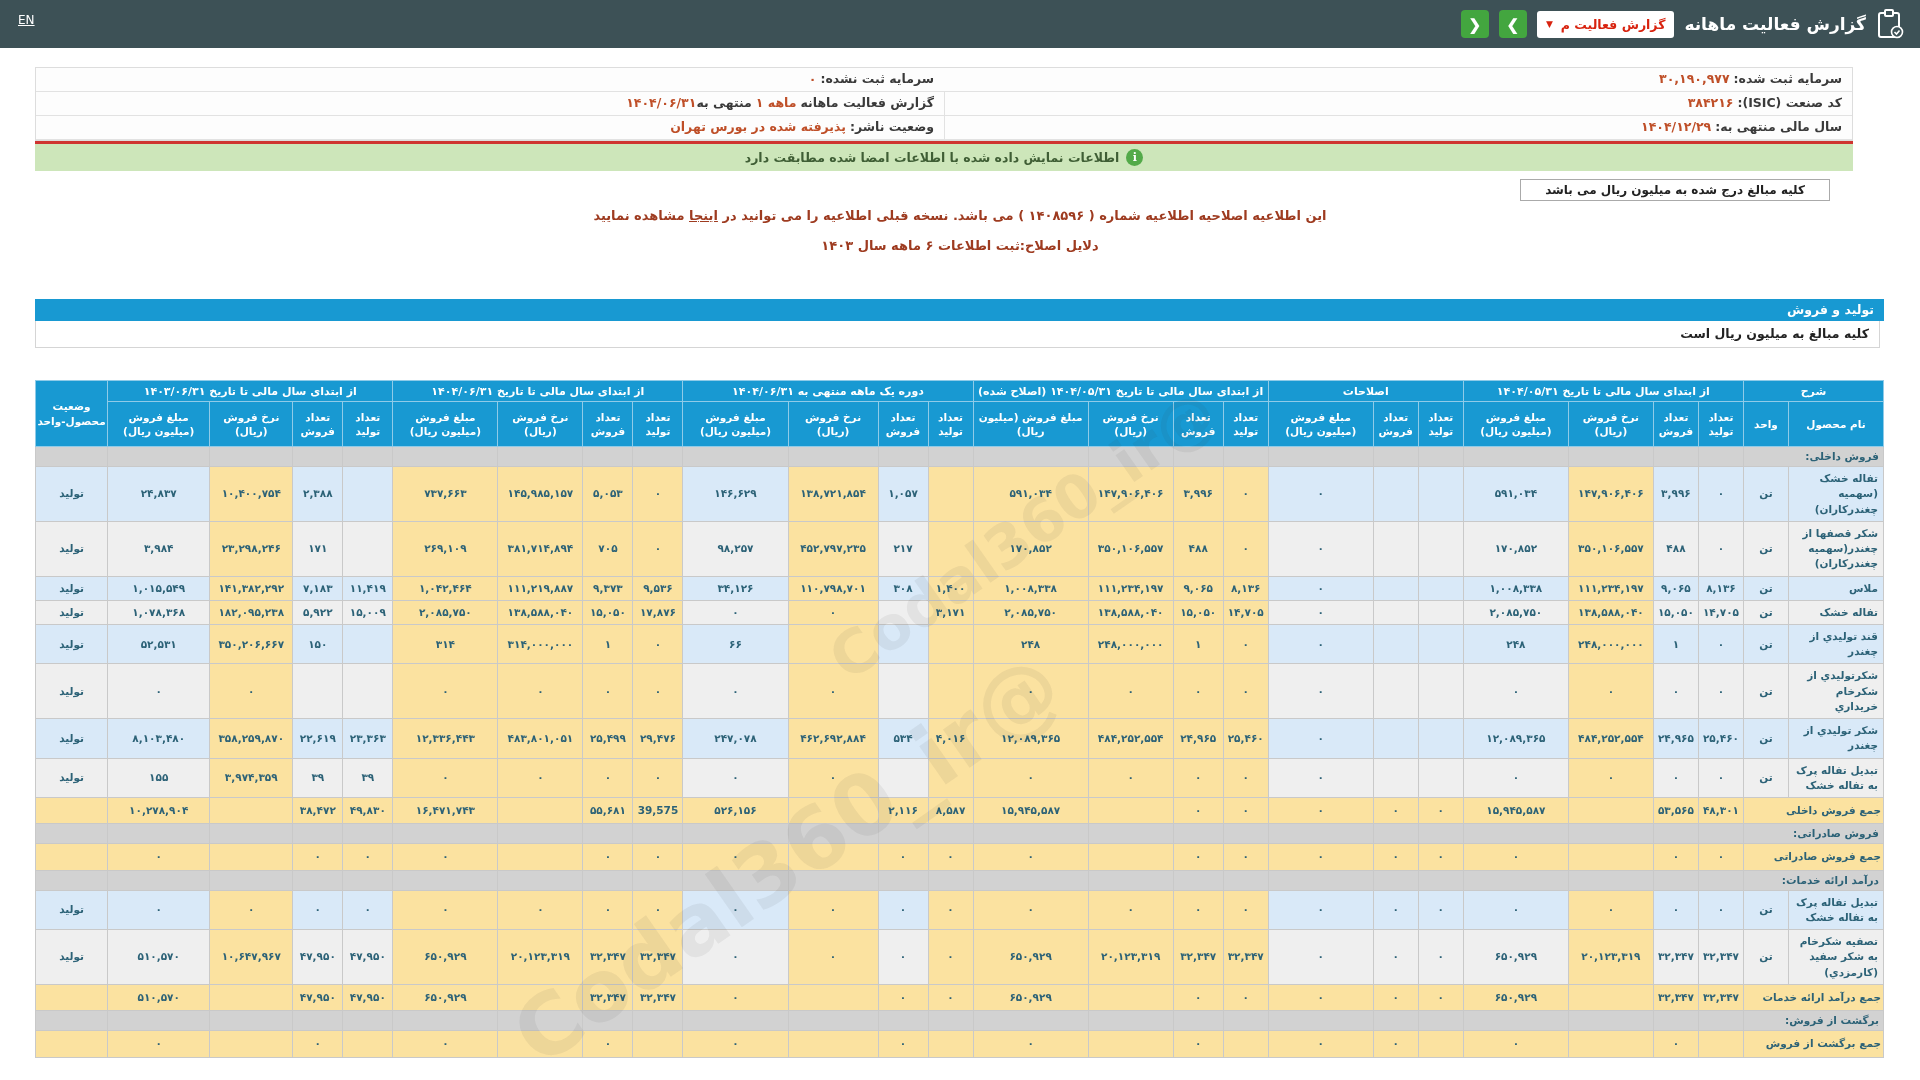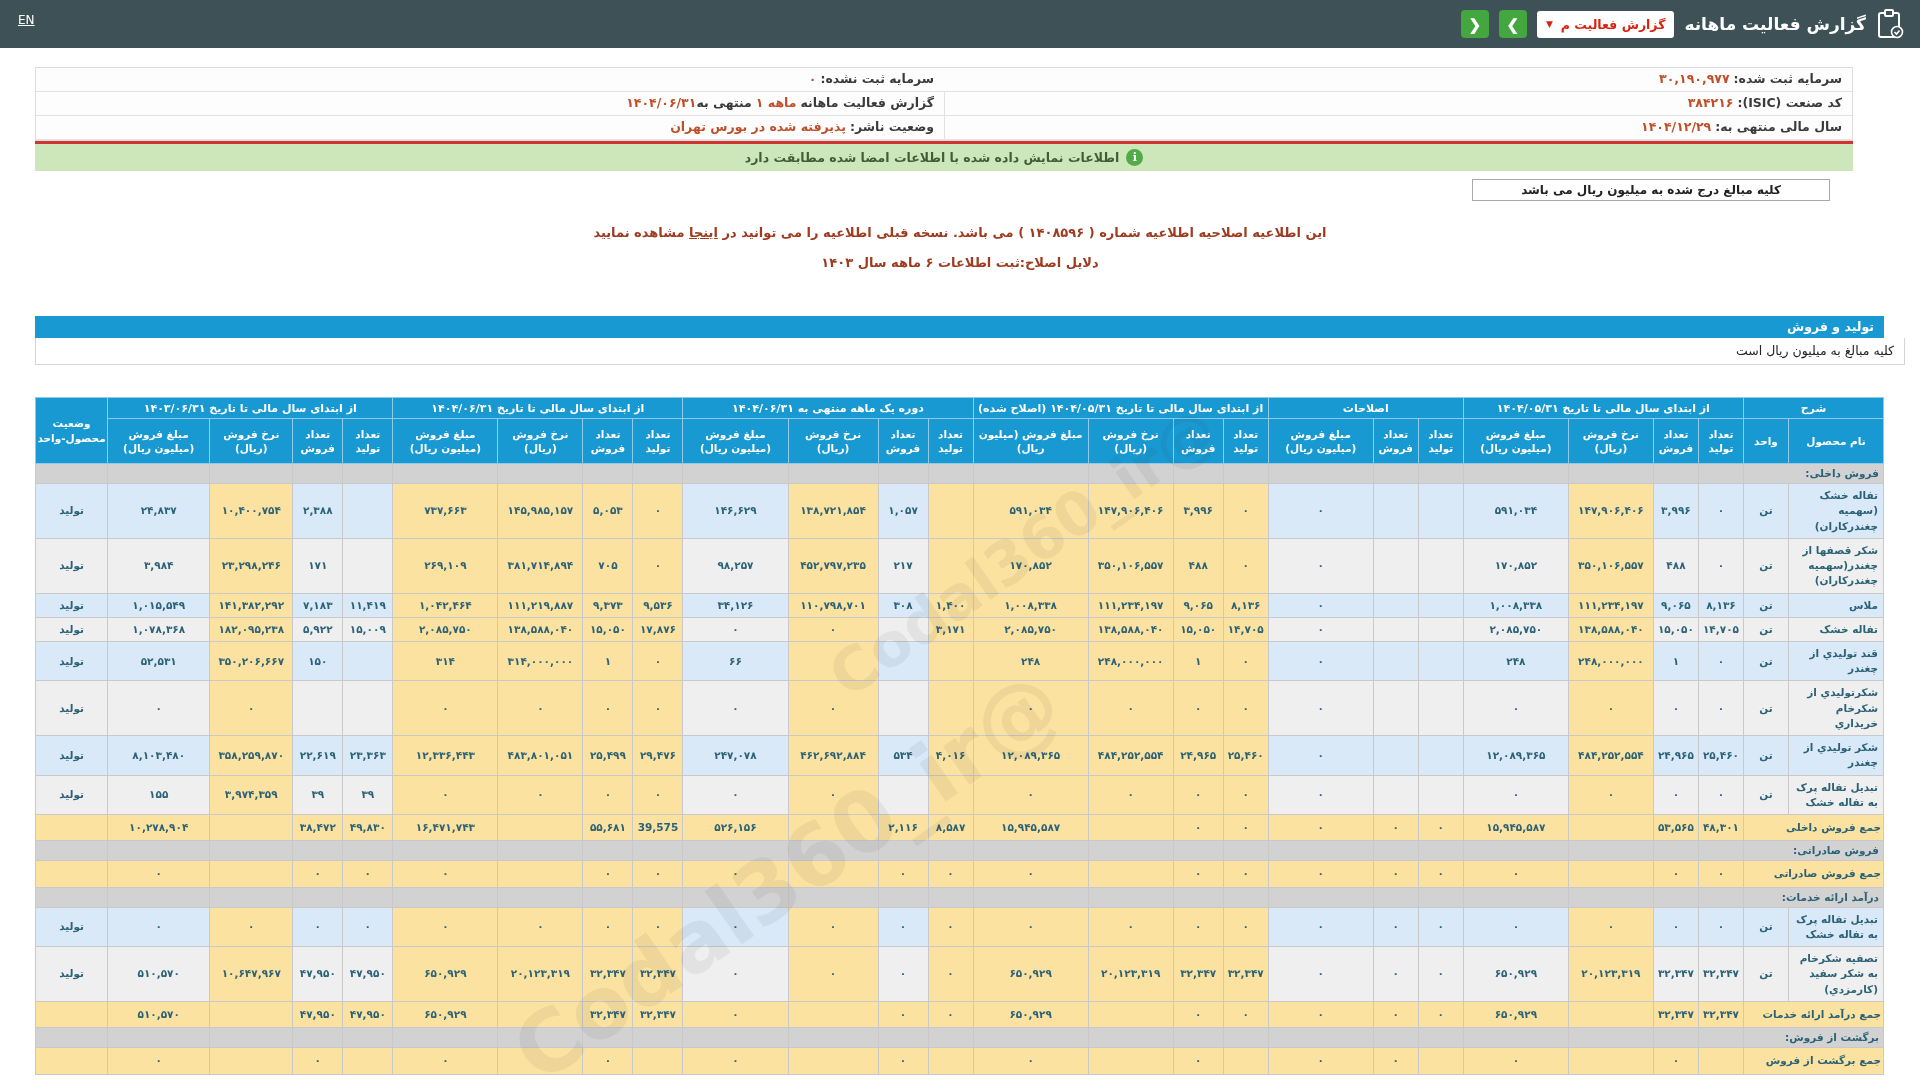--- a/index.html
+++ b/index.html
@@ -31,30 +31,30 @@
   .info-val { color:#bf4f28; font-weight:bold; direction:ltr; unicode-bidi:embed; display:inline-block; }
   .redline { height:3px; background:#cf3430; margin:0 67px 0 35px; }
   .green-banner { margin:0 67px 0 35px; background:#cde6ba; height:27px;
     display:flex; align-items:center; justify-content:center; gap:7px;
     font-size:12.5px; font-weight:bold; color:#3f5e35; }
   .info-i { width:17px; height:17px; border-radius:50%; background:#53aa49; color:#fff;
     font-size:11px; font-weight:bold; display:flex; align-items:center; justify-content:center;
     font-family:"DejaVu Serif", serif; }
   
   .million-box-row { margin:8px 90px 0; text-align:right; }
-  .million-box { display:inline-block; border:1px solid #aaa; padding:3px 48px;
+  .million-box { display:inline-block; border:1px solid #aaa; padding:3px 24px;
     font-size:12px; font-weight:bold; color:#222; }
-  .amend1 { margin-top:24px; text-align:center; color:#9e3b20; font-size:13px; font-weight:bold; }
+  .amend1 { margin-top:7px; text-align:center; color:#9e3b20; font-size:13px; font-weight:bold; }
   .amend1 .lnk { text-decoration:underline; cursor:pointer; }
   .amend2 { margin-top:15px; text-align:center; color:#9e3b20; font-size:13px; font-weight:bold; }
   
   .secbar { margin:46px 36px 0 35px; background:#1899d2; color:#fff; font-size:12.5px;
     font-weight:bold; padding:3px 10px 4px; }
-  .subnote { margin:0 15px 0 35px; border:1px solid #d5d5d5; border-top:none;
-    padding:5px 10px 6px; font-size:12.5px; font-weight:normal; color:#222; }
+  .subnote { margin:0 40px 0 35px; border:1px solid #d5d5d5; border-top:none;
+    padding:5px 10px 6px; font-size:12.5px; font-weight:bold; color:#222; }
   
   .tbl-wrap { margin:32px 36px 0 35px; position:relative; }
   table.ps { border-collapse:collapse; table-layout:fixed; width:1849px; direction:rtl; }
   table.ps th, table.ps td { border:1px solid #c9c9c9; overflow:hidden; }
   table.ps thead th { background:#1899d2; color:#fff; font-weight:bold;
     border:1px solid #8fcbe8; text-align:center; vertical-align:middle; padding:2px 1px; }
   th.gh { font-size:11px; height:21px; }
   th.sh { font-size:10.5px; height:45px; line-height:1.35; }
   td.c { font-size:10.5px; font-weight:bold; color:#2c6277; text-align:center;
     padding:4px 2px; line-height:1.45; white-space:nowrap; }

